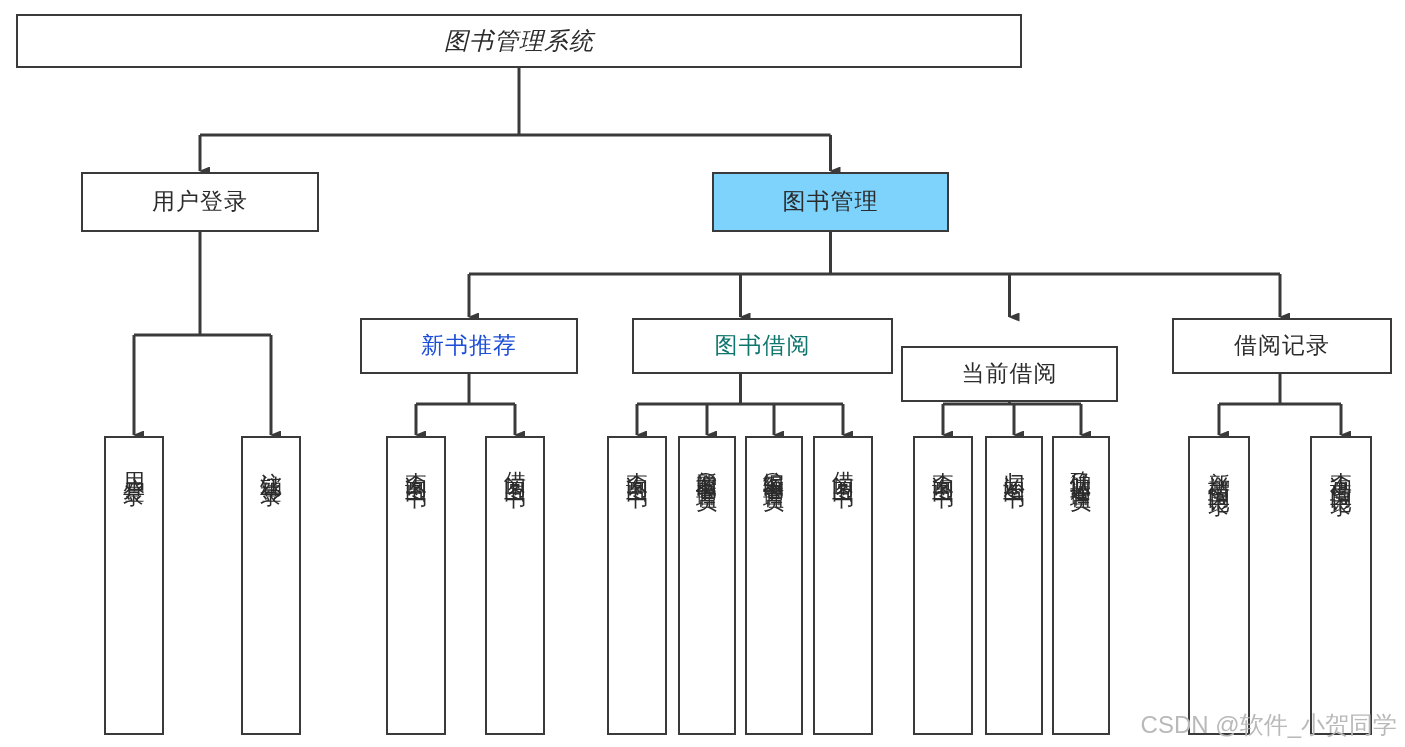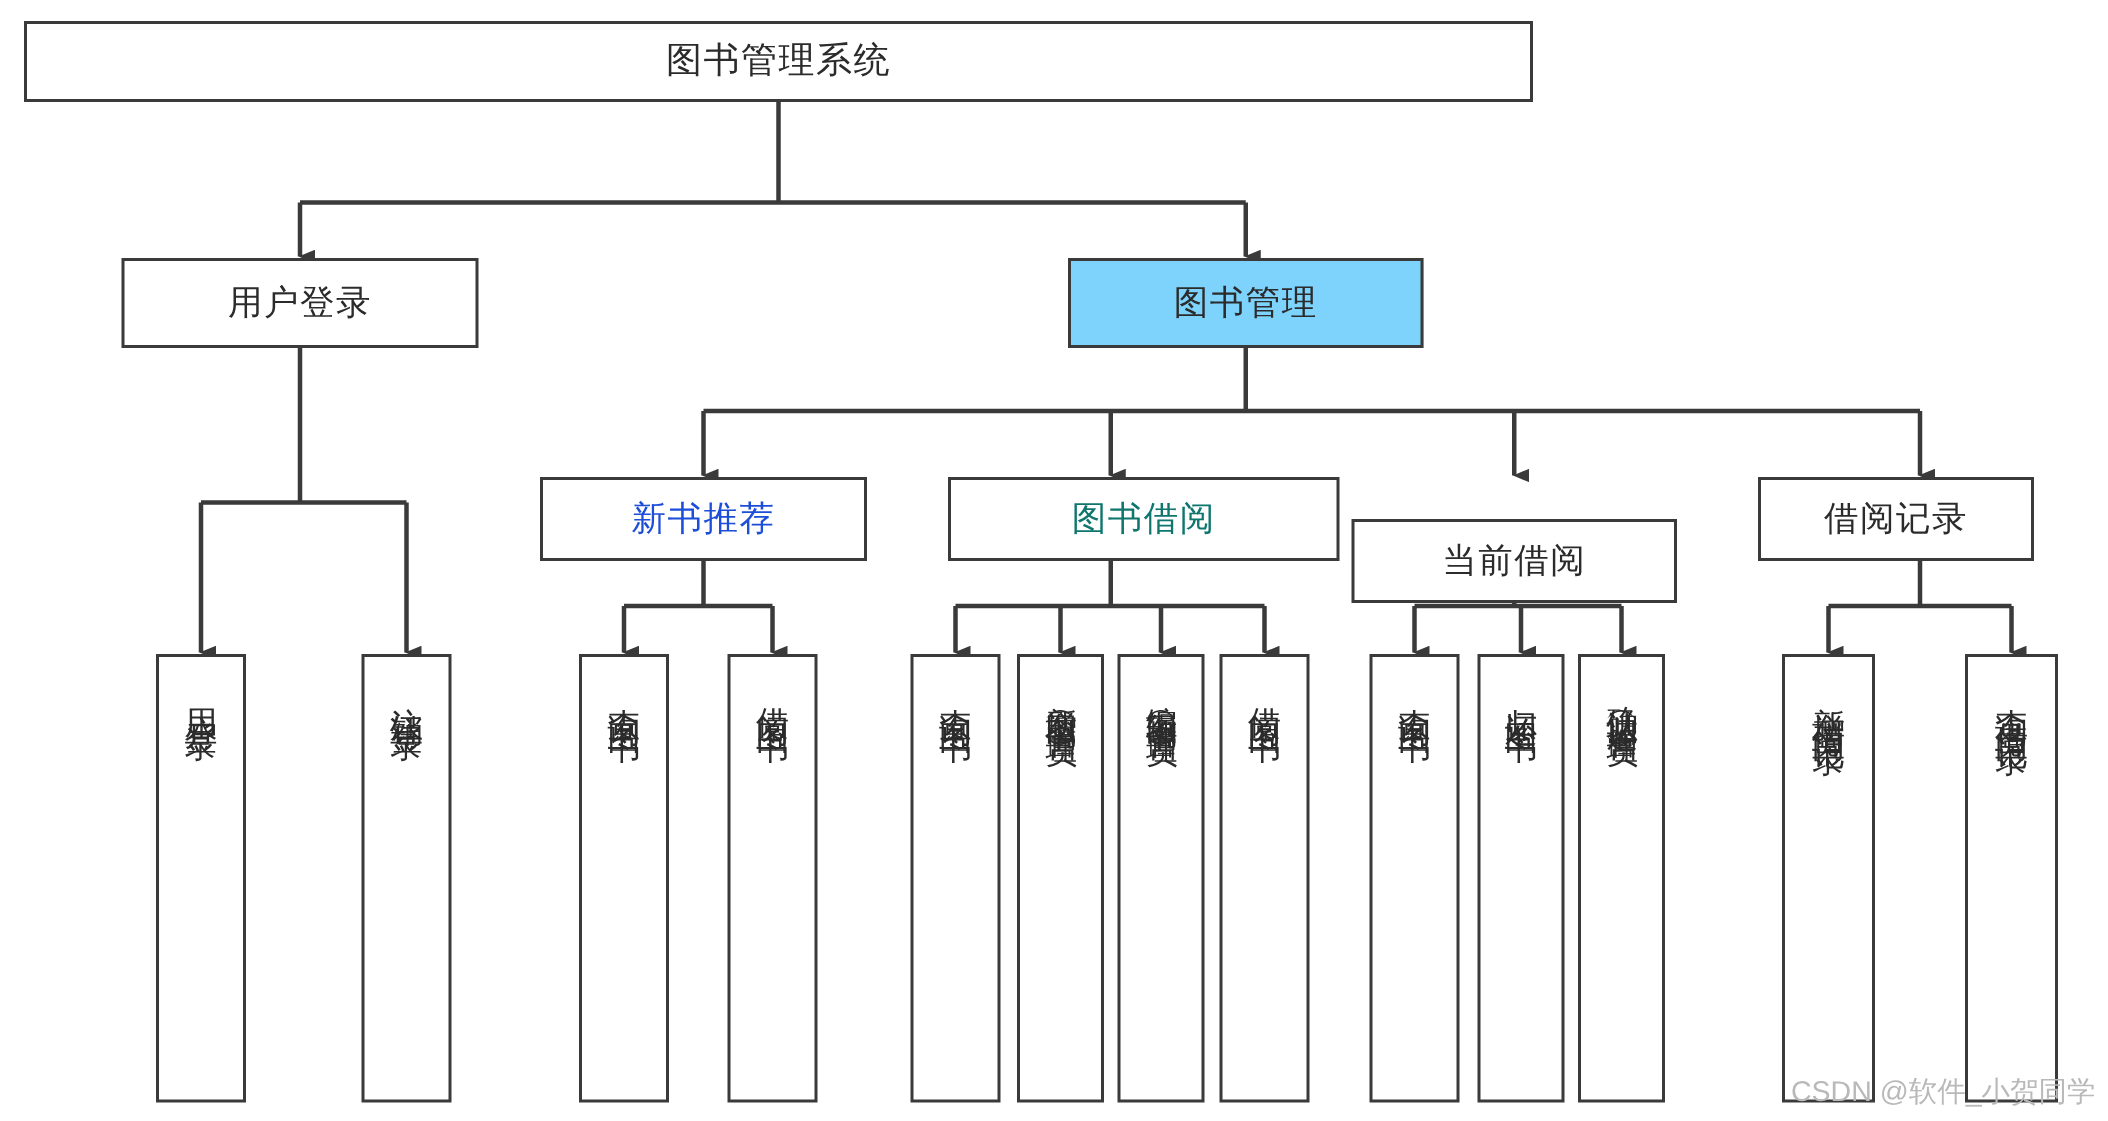--- a/index.html
+++ b/index.html
@@ -44,21 +44,21 @@
     line-height:1.0;
     letter-spacing:5px;
     white-space:nowrap;
   }
   .node.v.tall .label{font-size:21px;letter-spacing:3px;}
 
   #watermark{
     position:absolute;
     right:8px;
     bottom:6px;
-    font-size:19px;
+    font-size:24px;
     color:#b9b9b9;
     z-index:5;
     white-space:nowrap;
     font-family:"Liberation Sans","DejaVu Sans",sans-serif;
   }
 </style>
 </head>
 <body>
 
 <div id="diagram-root">
@@ -98,39 +98,39 @@
         <line x1="943" y1="404" x2="943" y2="435" stroke="#3a3a3a" stroke-width="3" marker-end="url(#arrowhead)"></line>
         <line x1="1014" y1="404" x2="1014" y2="435" stroke="#3a3a3a" stroke-width="3" marker-end="url(#arrowhead)"></line>
         <line x1="1081" y1="404" x2="1081" y2="435" stroke="#3a3a3a" stroke-width="3" marker-end="url(#arrowhead)"></line>
         <line x1="1280" y1="374" x2="1280" y2="404" stroke="#3a3a3a" stroke-width="3"></line>
         <line x1="1219" y1="404" x2="1341" y2="404" stroke="#3a3a3a" stroke-width="3"></line>
         <line x1="1219" y1="404" x2="1219" y2="435" stroke="#3a3a3a" stroke-width="3" marker-end="url(#arrowhead)"></line>
         <line x1="1341" y1="404" x2="1341" y2="435" stroke="#3a3a3a" stroke-width="3" marker-end="url(#arrowhead)"></line>
       </g>
   </svg>
   <div id="node-layer">
-      <div class="node h root" style="left: 16px; top: 14px; width: 1006px; height: 54px; border-color: rgb(58, 58, 58); background: rgb(255, 255, 255); color: rgb(43, 43, 43);">
+      <div class="node h root" style="left: 16px; top: 14px; width: 1006px; height: 54px; border-color: rgb(58, 58, 58); background: rgb(255, 255, 255); color: rgb(43, 43, 43); font-style: italic;">
         <span class="label">图书管理系统</span>
       </div>
       <div class="node h" style="left: 81px; top: 172px; width: 238px; height: 60px; border-color: rgb(58, 58, 58); background: rgb(255, 255, 255); color: rgb(43, 43, 43);">
         <span class="label">用户登录</span>
       </div>
       <div class="node h" style="left: 712px; top: 172px; width: 237px; height: 60px; border-color: rgb(58, 58, 58); background: #7dd3fc; color: rgb(43, 43, 43);">
         <span class="label">图书管理</span>
       </div>
       <div class="node h" style="left: 360px; top: 318px; width: 218px; height: 56px; border-color: rgb(58, 58, 58); background: rgb(255, 255, 255); color: #1d4ed8;">
         <span class="label">新书推荐</span>
       </div>
       <div class="node h" style="left: 632px; top: 318px; width: 261px; height: 56px; border-color: rgb(58, 58, 58); background: rgb(255, 255, 255); color: #0f766e;">
         <span class="label">图书借阅</span>
       </div>
       <div class="node h" style="left: 901px; top: 318px; width: 217px; height: 56px; border-color: rgb(58, 58, 58); background: rgb(255, 255, 255); color: rgb(43, 43, 43); margin-top: 28px;">
         <span class="label">当前借阅</span>
       </div>
-      <div class="node h" style="left: 1172px; top: 318px; width: 184px; height: 56px; border-color: rgb(58, 58, 58); background: rgb(255, 255, 255); color: rgb(43, 43, 43);">
+      <div class="node h" style="left: 1172px; top: 318px; width: 220px; height: 56px; border-color: rgb(58, 58, 58); background: rgb(255, 255, 255); color: rgb(43, 43, 43);">
         <span class="label">借阅记录</span>
       </div>
       <div class="node v" style="left: 104px; top: 436px; width: 60px; height: 299px; border-color: rgb(58, 58, 58); background: rgb(255, 255, 255); color: rgb(43, 43, 43);">
         <span class="label">用户登录</span>
       </div>
       <div class="node v" style="left: 241px; top: 436px; width: 60px; height: 299px; border-color: rgb(58, 58, 58); background: rgb(255, 255, 255); color: rgb(43, 43, 43);">
         <span class="label">注销登录</span>
       </div>
       <div class="node v" style="left: 386px; top: 436px; width: 60px; height: 299px; border-color: rgb(58, 58, 58); background: rgb(255, 255, 255); color: rgb(43, 43, 43);">
         <span class="label">查询图书</span>

